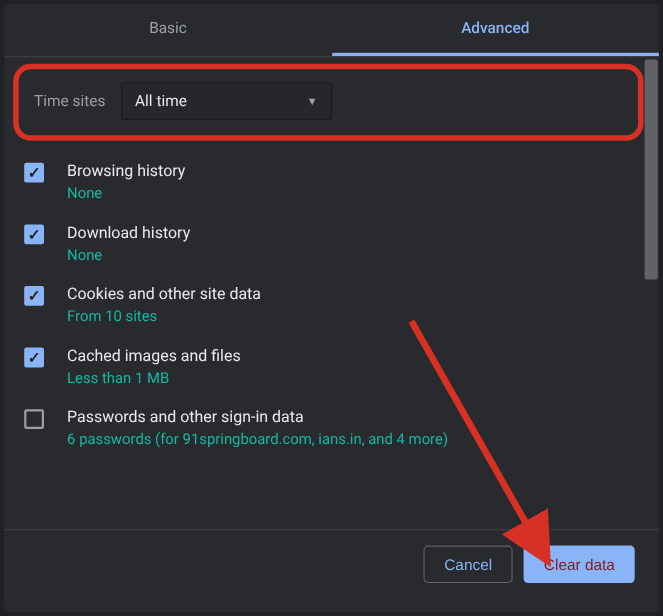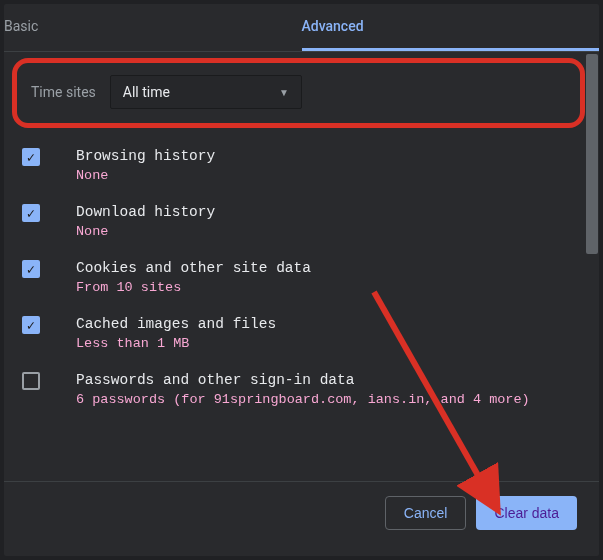--- a/index.html
+++ b/index.html
@@ -23,21 +23,21 @@
     color: #e8eaed;
     font-size: 16px;
     padding: 18px 22px 14px;
   }
   .tabs {
     display: flex;
     width: 100%;
   }
   .tab {
     flex: 1;
-    text-align: left;
+    text-align: center;
     padding: 14px 0;
     font-size: 14px;
     cursor: pointer;
   }
   .tab-basic { color: #9aa0a6; }
   .tab-advanced { color: #8ab4f8; font-weight: 500; border-bottom: 3px solid #8ab4f8; }
   .scroll-area {
     position: relative;
     height: 392px;
     border-top: 1px solid #3c4043;
@@ -87,24 +87,23 @@
     cursor: pointer;
     border-radius: 2px;
   }
   .select .arrow {
     color: #9aa0a6;
     font-size: 10px;
   }
   .option {
     display: flex;
     align-items: flex-start;
-    gap: 36px;
+    gap: 21px;
     padding: 8px 4px;
     min-height: 56px;
-    font-family: Liberation Mono, monospace;
   }
   .option.cut { min-height: 30px; overflow:hidden; height:30px;}
   .checkbox {
     width: 18px;
     height: 18px;
     border-radius: 2px;
     flex-shrink: 0;
     margin-top: 2px;
     display: flex;
     align-items: center;
@@ -122,21 +121,21 @@
   }
   .checkbox.unchecked {
     border: 2px solid #9aa0a6;
   }
   .option-text .main {
     color: #e8eaed;
     font-size: 14.5px;
     line-height: 20px;
   }
   .option-text .sub {
-    color: #f9a8d4;
+    color: #14b8a6;
     font-size: 13.5px;
     line-height: 20px;
   }
   .footer {
     position: absolute;
     bottom: 12px;
     right: 0;
     left: 0;
     padding: 14px 22px;
     display: flex;
@@ -152,21 +151,21 @@
     cursor: pointer;
     border: none;
   }
   .btn-cancel {
     background: transparent;
     color: #8ab4f8;
     border: 1px solid #5f6368;
   }
   .btn-primary {
     background: #8ab4f8;
-    color: #4c1d95;
+    color: #7f1d1d;
     font-weight: 500;
   }
   .arrow-annotation {
     position: absolute;
     pointer-events: none;
     z-index: 10;
   }
 </style>
 </head>
 <body>

